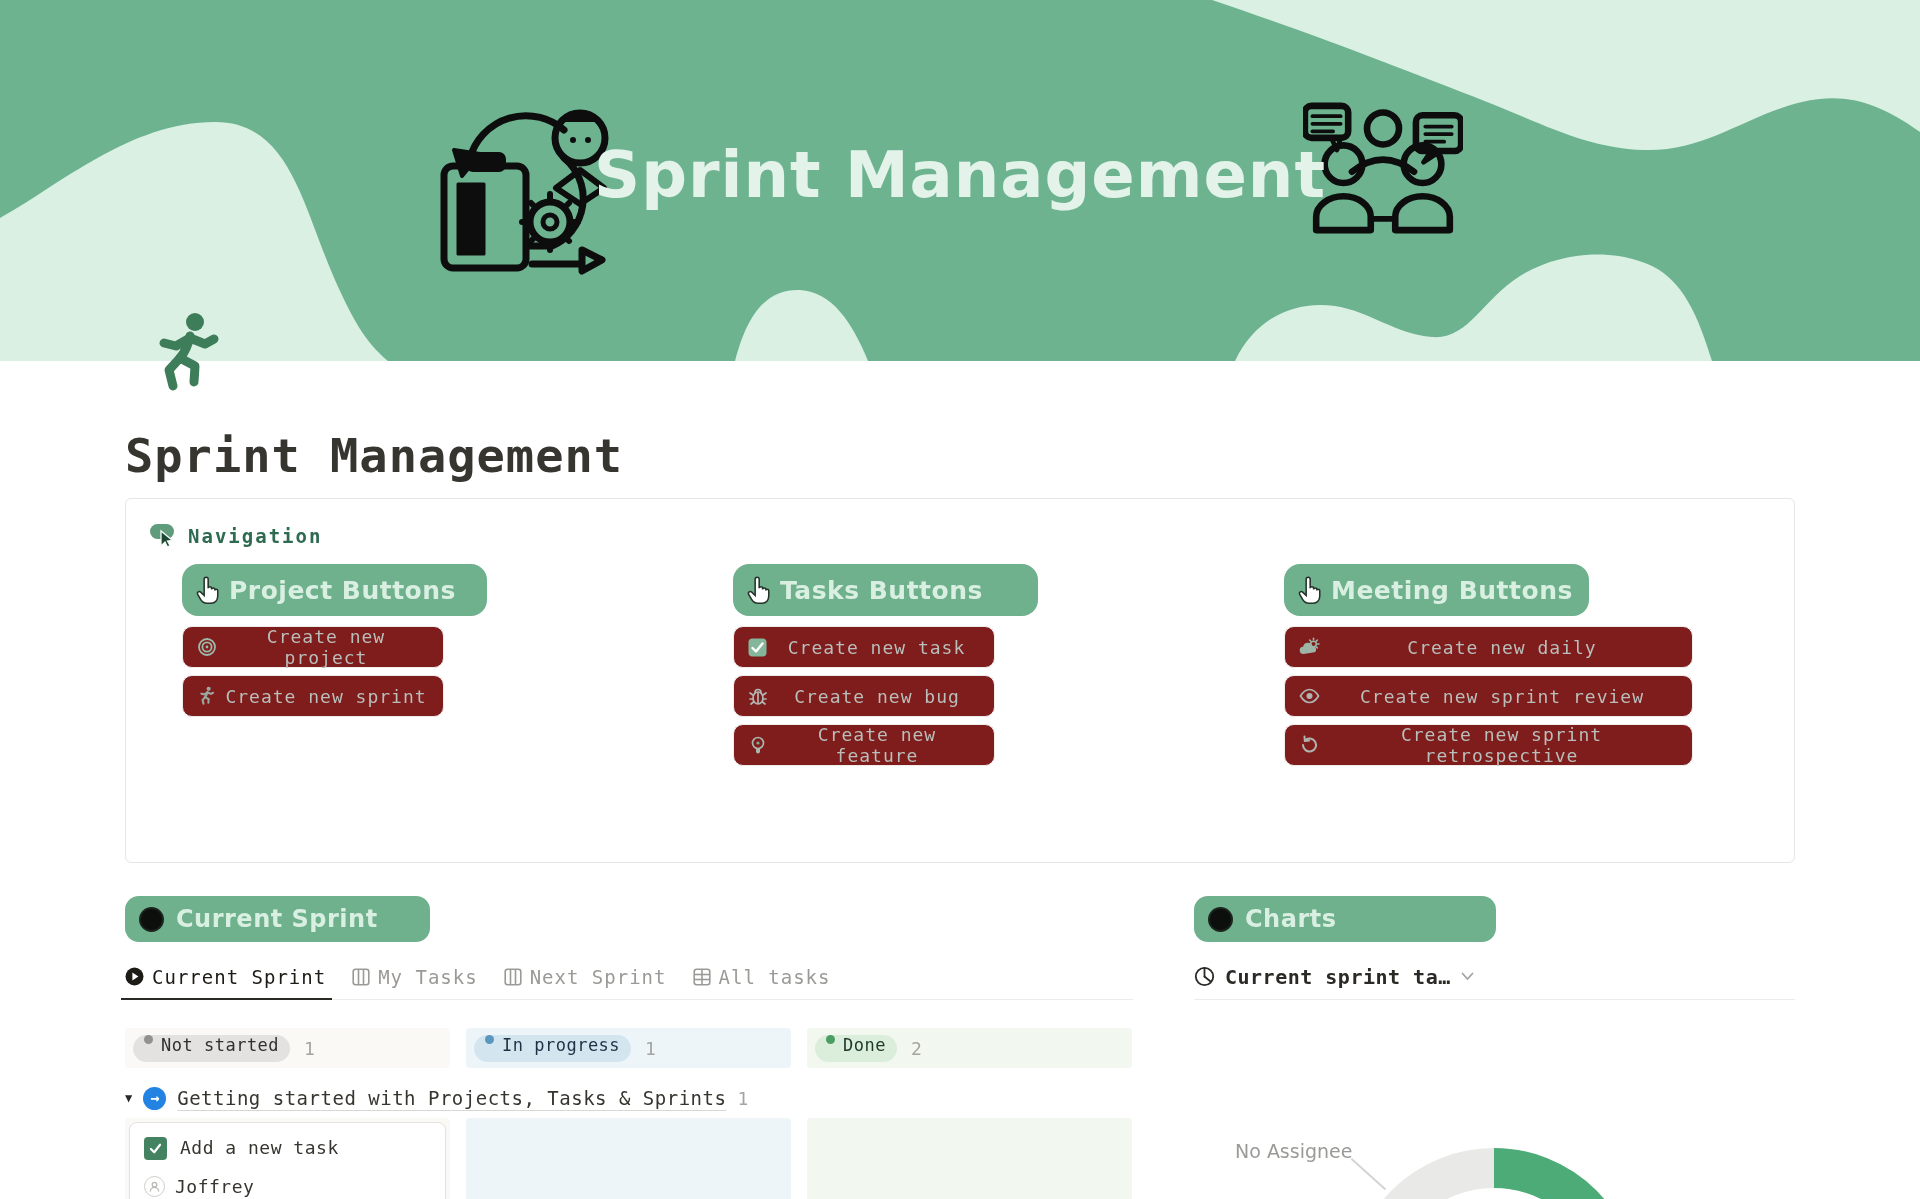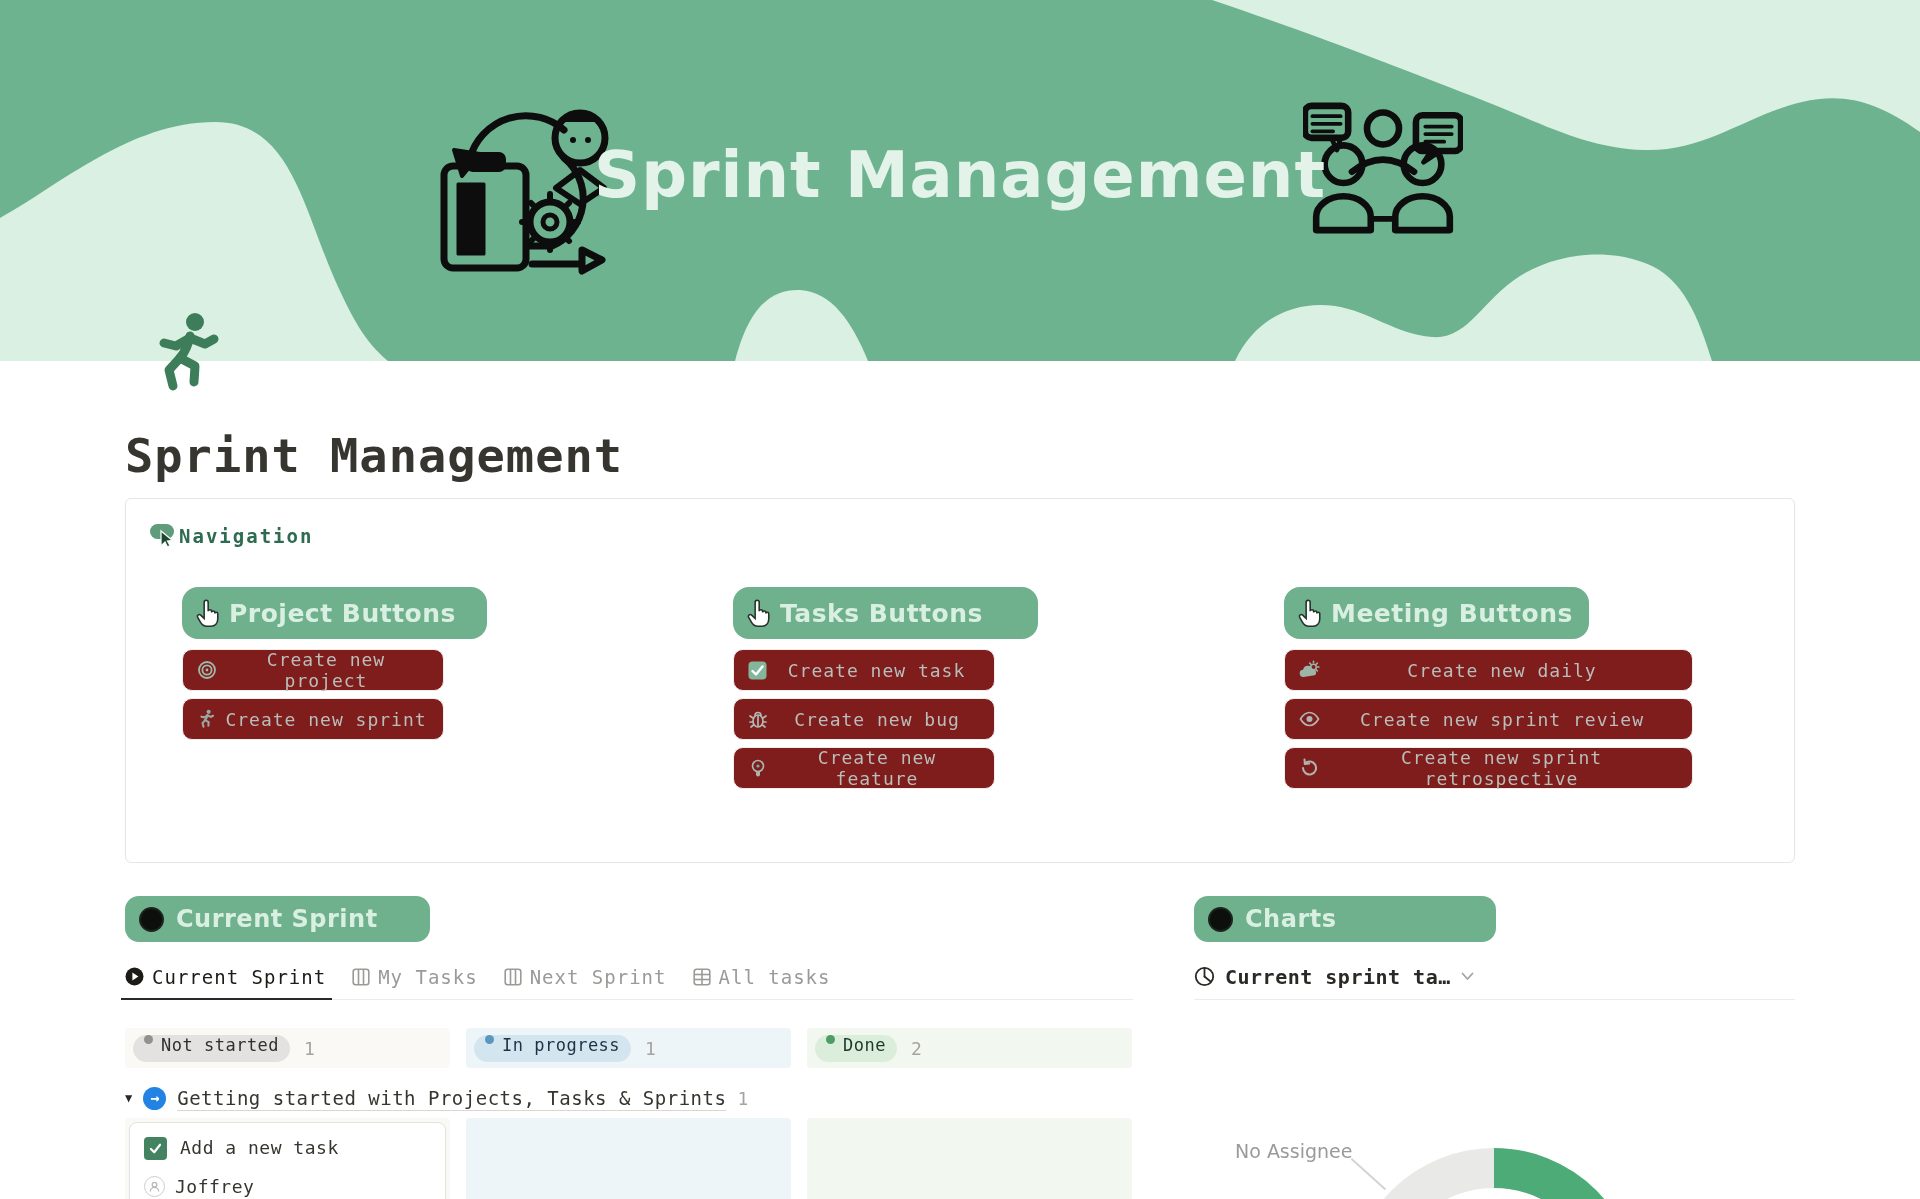--- a/index.html
+++ b/index.html
@@ -17,23 +17,23 @@
   .art-right { left:1303px; top:96px; }
 
   .page-icon { position:absolute; left:150px; top:310px; }
 
   .page-title { position:absolute; left:125px; top:428px; font-size:47px; font-weight:bold;
     letter-spacing:1px; }
 
   
   .nav-box { position:absolute; left:125px; top:498px; width:1670px; height:365px;
     border:1px solid #e6e5e2; border-radius:6px; background:#fff; }
-  .nav-header { position:absolute; left:24px; top:24px; display:flex; align-items:center; gap:1px;
+  .nav-header { position:absolute; left:24px; top:24px; display:flex; align-items:center; gap:10px;
     font-size:19px; font-weight:bold; color:#2e6b50; letter-spacing:2px; }
-  .nav-group { position:absolute; top:88px; }
+  .nav-group { position:absolute; top:65px; }
   .g0 { left:56px; } .g1 { left:607px; } .g2 { left:1158px; }
   .group-pill { position:relative; width:305px; height:52px; background:#6fb08d; border-radius:16px;
     display:flex; align-items:center; padding-left:12px; gap:8px; }
   .group-pill .pill-label { font-family:"DejaVu Sans","Liberation Sans",sans-serif;
     font-weight:bold; font-size:25px; color:#d9efe1; letter-spacing:.5px; }
   .btn-list { margin-top:10px; display:flex; flex-direction:column; gap:7px; }
   .create-btn { height:42px; border:1px solid #ededeb; border-radius:10px; background:#7f1d1d;
     display:flex; align-items:center; padding:0 14px; gap:6px; cursor:pointer; }
   .create-btn .lbl { flex:1; text-align:center; font-size:18px; color:#b9beba; letter-spacing:1px; }
   .w262 { width:262px; } .w409 { width:409px; }

